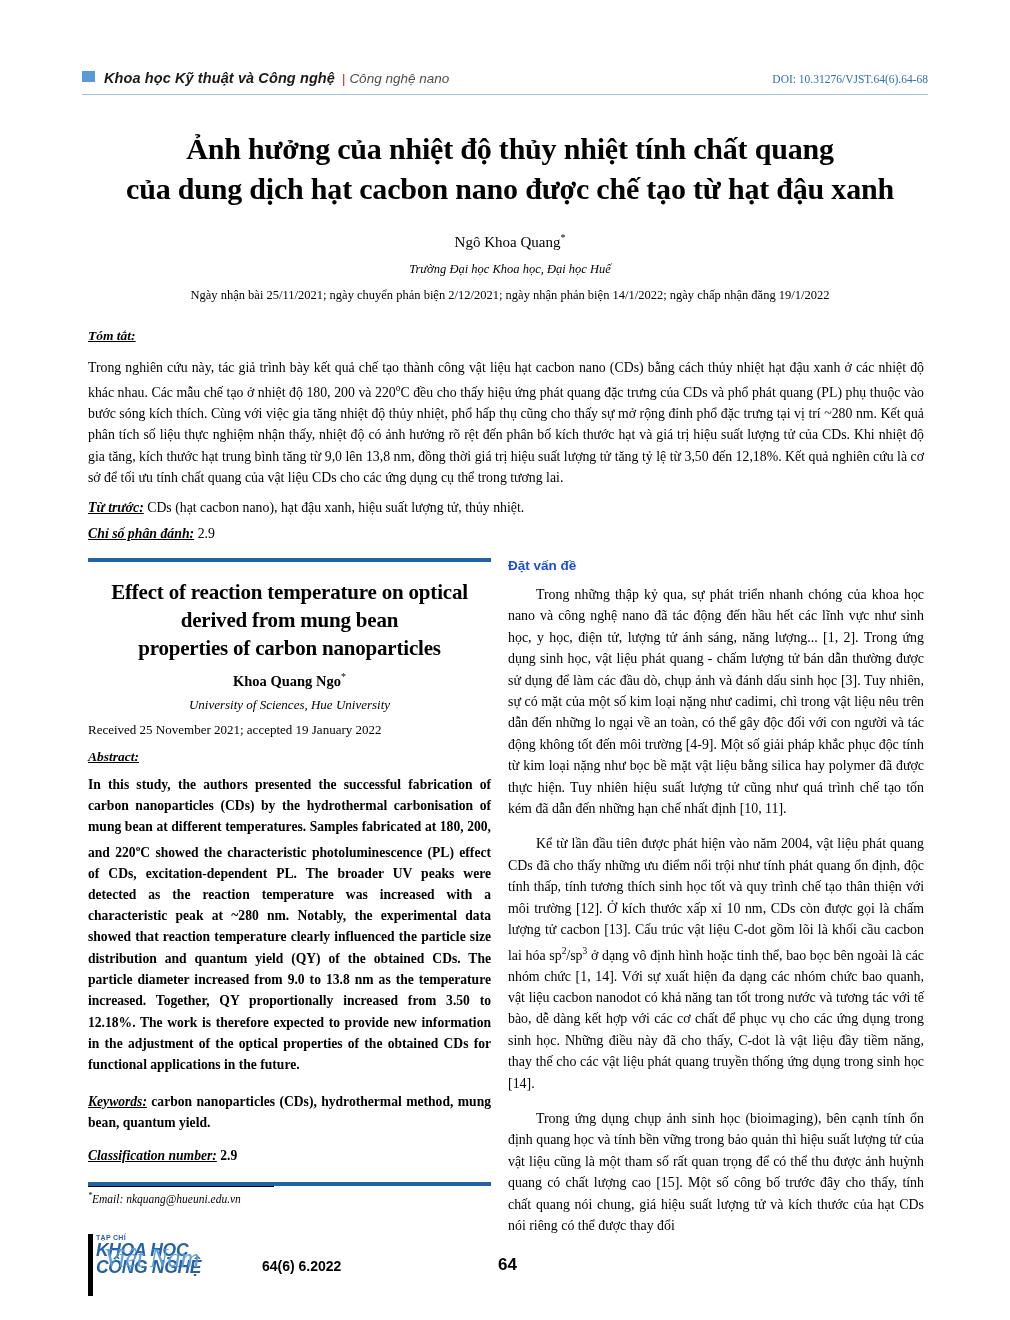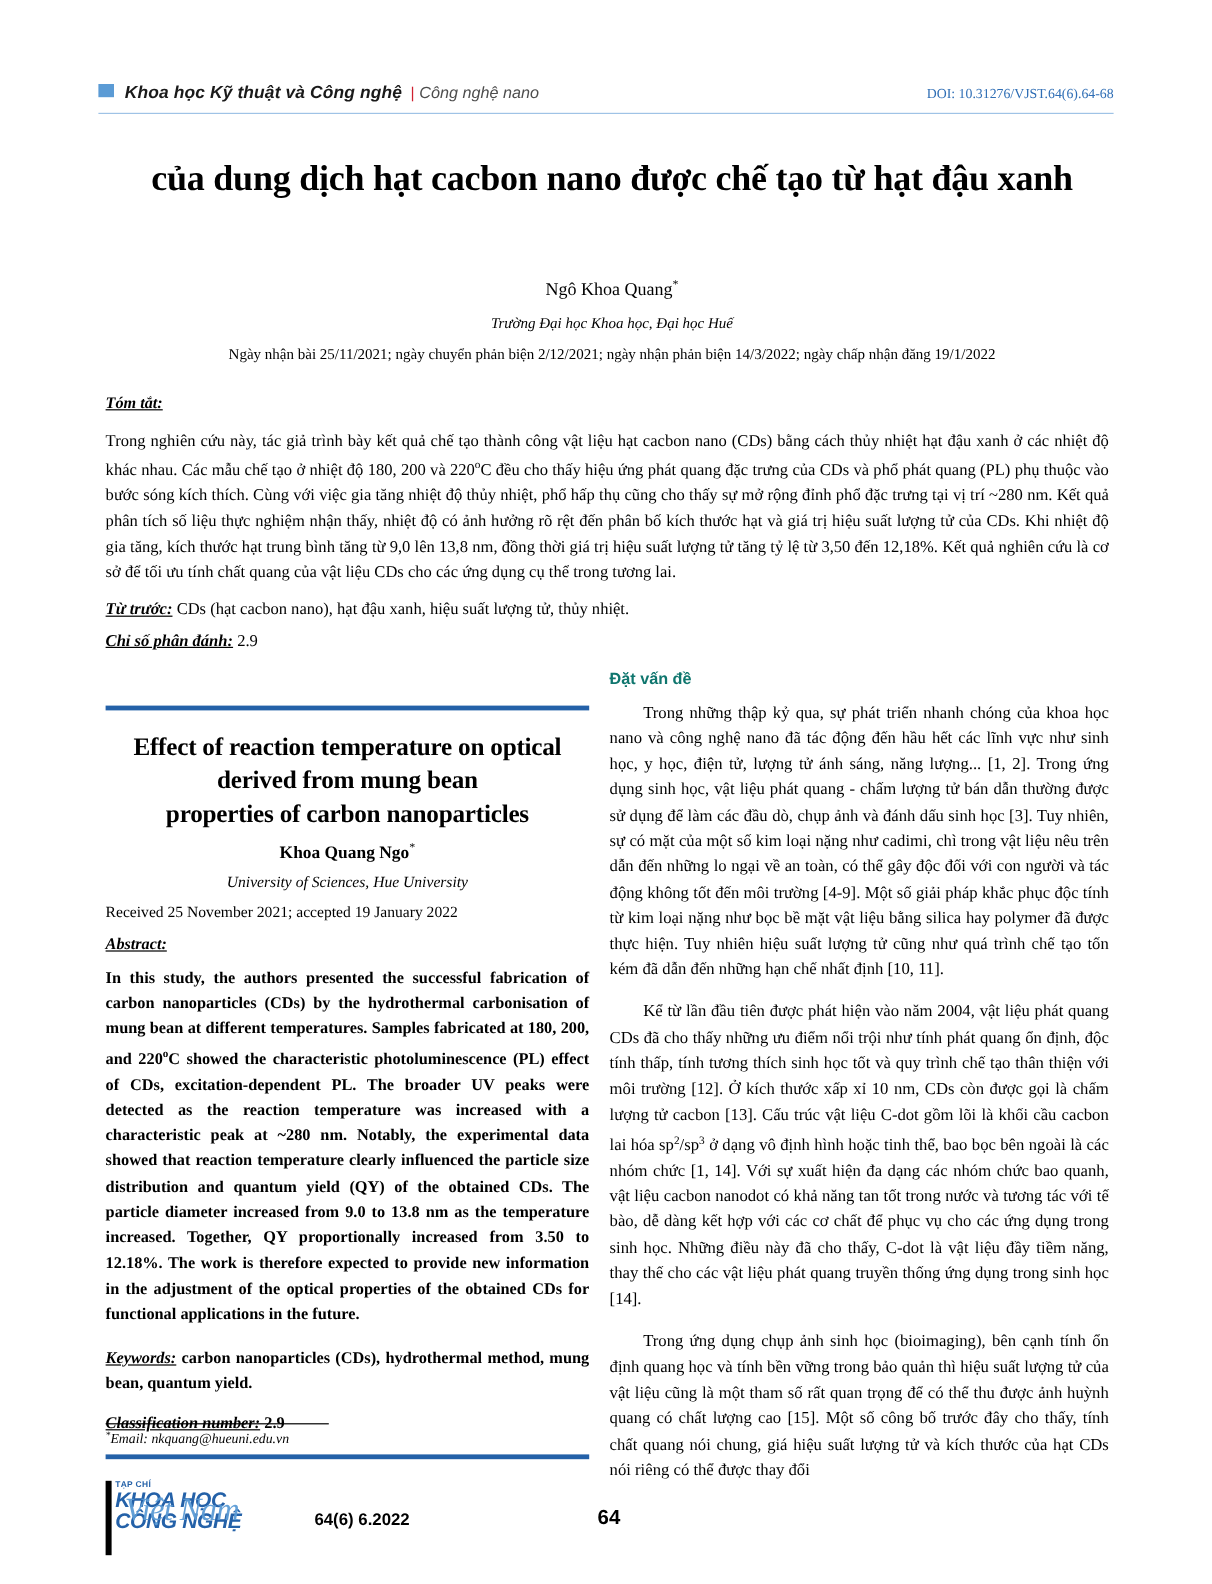--- a/index.html
+++ b/index.html
@@ -153,21 +153,20 @@
     font-weight: bold;
     font-style: italic;
     text-decoration: underline;
   }
 
   
   .col-left {
     position: absolute;
     left: 88px; top: 558px;
     width: 403px;
-    margin-top: 30px;
   }
   .col-right {
     position: absolute;
     left: 508px; top: 558px;
     width: 416px;
   }
 
   .blue-rule {
     height: 4px;
     background: #2461a8;
@@ -236,21 +235,21 @@
     margin-top: 15px;
     font-size: 13.6px;
     font-weight: bold;
     font-family: "Liberation Serif", serif;
   }
 
   .sec-head {
     font-family: "Liberation Sans", sans-serif;
     font-weight: bold;
     font-size: 13.5px;
-    color: #0f766e;
+    color: #1d4ed8;
     margin: 0 0 11px 0;
   }
   .rp {
     font-size: 13.9px;
     line-height: 21.4px;
     text-align: justify;
     text-indent: 28px;
     margin: 0 0 14px 0;
     font-family: "Liberation Serif", serif;
   }
@@ -337,28 +336,29 @@
   <div class="runhead">
     <span class="runhead-bullet"></span>
     <span class="runhead-title">Khoa học Kỹ thuật và Công nghệ</span>
     <span class="runhead-pipe">|</span>
     <span class="runhead-sub">Công nghệ nano</span>
     <span class="runhead-doi">DOI: 10.31276/VJST.64(6).64-68</span>
   </div>
   <div class="rule-top"></div>
 
   <div class="vn-title">
+    <div>Ảnh hưởng của nhiệt độ thủy nhiệt tính chất quang</div>
     <div>của dung dịch hạt cacbon nano được chế tạo từ hạt đậu xanh</div>
   </div>
 
   <div class="vn-author"><span>Ngô Khoa Quang</span><sup>*</sup></div>
 
   <div class="vn-affil">Trường Đại học Khoa học, Đại học Huế</div>
 
-  <div class="vn-dates">Ngày nhận bài 25/11/2021; ngày chuyển phản biện 2/12/2021; ngày nhận phản biện 14/3/2022; ngày chấp nhận đăng 19/1/2022</div>
+  <div class="vn-dates">Ngày nhận bài 25/11/2021; ngày chuyển phản biện 2/12/2021; ngày nhận phản biện 14/1/2022; ngày chấp nhận đăng 19/1/2022</div>
 
   <div class="vn-abs-label">Tóm tắt:</div>
   <div class="vn-abs-body">Trong nghiên cứu này, tác giả trình bày kết quả chế tạo thành công vật liệu hạt cacbon nano (CDs) bằng cách thủy nhiệt hạt đậu xanh ở các nhiệt độ khác nhau. Các mẫu chế tạo ở nhiệt độ 180, 200 và 220<sup class="ssup">o</sup>C đều cho thấy hiệu ứng phát quang đặc trưng của CDs và phổ phát quang (PL) phụ thuộc vào bước sóng kích thích. Cùng với việc gia tăng nhiệt độ thủy nhiệt, phổ hấp thụ cũng cho thấy sự mở rộng đỉnh phổ đặc trưng tại vị trí ~280 nm. Kết quả phân tích số liệu thực nghiệm nhận thấy, nhiệt độ có ảnh hưởng rõ rệt đến phân bố kích thước hạt và giá trị hiệu suất lượng tử của CDs. Khi nhiệt độ gia tăng, kích thước hạt trung bình tăng từ 9,0 lên 13,8 nm, đồng thời giá trị hiệu suất lượng tử tăng tỷ lệ từ 3,50 đến 12,18%. Kết quả nghiên cứu là cơ sở để tối ưu tính chất quang của vật liệu CDs cho các ứng dụng cụ thể trong tương lai.</div>
 
   <div class="vn-kw">
     <span class="ul-bi">Từ trước:</span>
     <span>CDs (hạt cacbon nano), hạt đậu xanh, hiệu suất lượng tử, thủy nhiệt.</span>
   </div>
 
   <div class="vn-cls">

